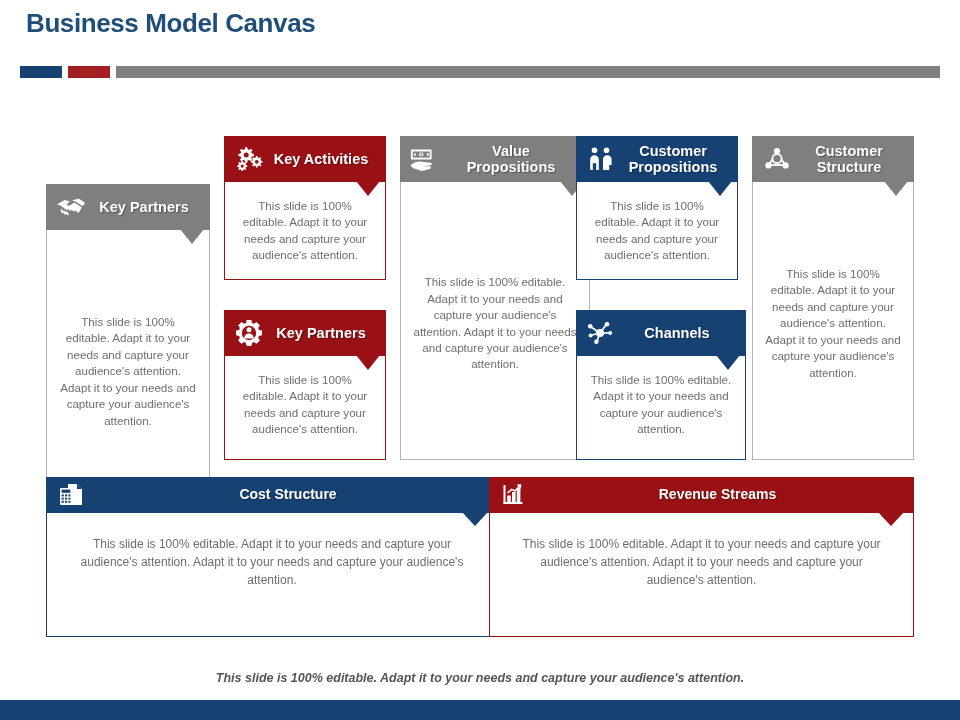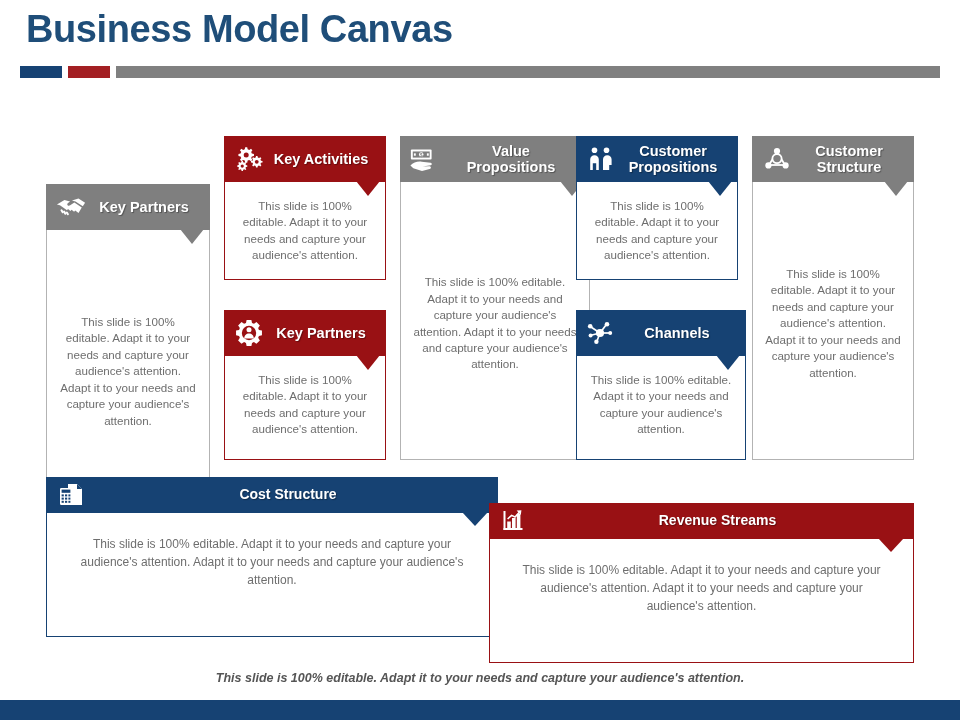--- a/index.html
+++ b/index.html
@@ -13,21 +13,21 @@
     font-family: "Liberation Sans", sans-serif;
     overflow: hidden;
     position: relative;
   }
 
   
   #slide-title {
     position: absolute;
     left: 26px;
     top: 8px;
-    font-size: 38px;
+    font-size: 26px;
     font-weight: bold;
     color: #1f4e79;
     letter-spacing: -0.4px;
     white-space: nowrap;
   }
   #accent-bars {
     position: absolute;
     left: 20px;
     top: 66px;
     height: 12px;
@@ -351,21 +351,21 @@
         </svg>
       </span>
       <span class="head-title">Cost Structure</span>
       <span class="notch"></span>
     </div>
     <div class="card-body" style="height:124px;">
       <p>This slide is 100% editable. Adapt it to your needs and capture your audience's attention. Adapt it to your needs and capture your audience's attention.</p>
     </div>
   </div>
 
-  <div class="card theme-red wide" style="left:489px; top:477px; width:425px;margin-top:26px;">
+  <div class="card theme-red wide" style="left:489px; top:477px; width:425px;">
     <div class="card-head">
       <span class="head-icon">
         <svg width="26" height="26" viewBox="0 0 26 26" fill="#ffffff">
           <rect x="2.5" y="3" width="2.0" height="19"></rect>
           <rect x="2.5" y="20" width="19" height="2.0"></rect>
           <rect x="6.2" y="13.5" width="3.6" height="6.5"></rect>
           <rect x="11.0" y="10.0" width="3.6" height="10.0"></rect>
           <rect x="15.8" y="6.0" width="3.6" height="14.0"></rect>
           <path d="M6.6 11.0 L10.6 7.4 L14.0 9.0 L19.0 3.6" stroke="#ffffff" stroke-width="1.6" fill="none"></path>
           <path d="M15.6 2.6 L20.4 2.2 L19.8 7.0 Z"></path>

